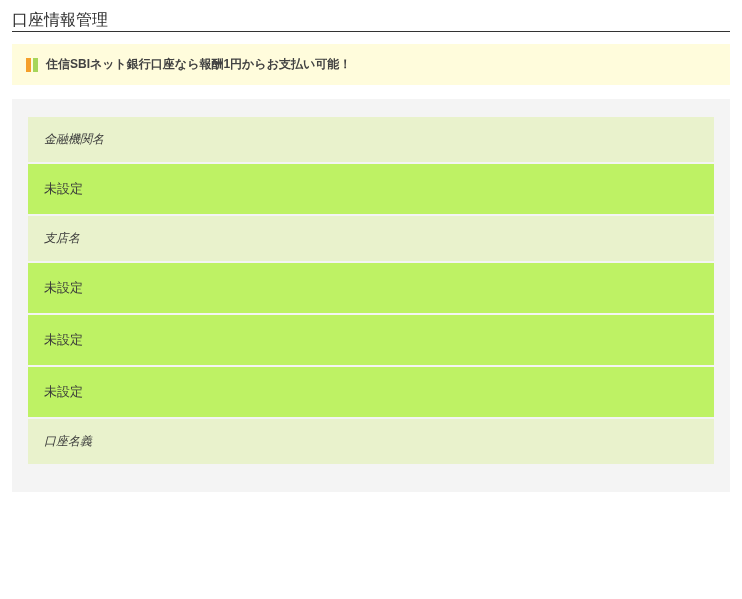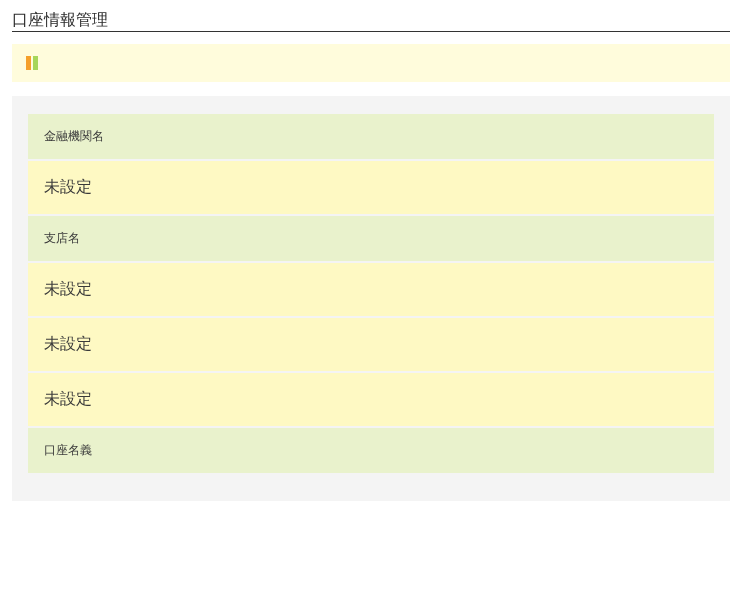--- a/index.html
+++ b/index.html
@@ -77,37 +77,39 @@
     cursor: pointer;
     letter-spacing: 1px;
     box-shadow: inset 0 -2px 0 rgba(0,0,0,0.08);
   }
   .row-label {
     background: #e9f2cc;
     padding: 14px 16px;
     font-size: 12px;
     color: #3a3a3a;
     margin-bottom: 2px;
+    font-style: italic;
   }
   .row-value {
-    background: #fef9c3;
+    background: #bef264;
     padding: 16px 16px;
-    font-size: 16px;
+    font-size: 13px;
     color: #3a3a3a;
     margin-bottom: 2px;
   }
 </style>
 </head>
 <body>
 
 <div class="page-title">口座情報管理</div>
 <hr class="divider">
 
 <div class="notice">
   <span class="notice-icon"></span>
+  <span class="notice-text">住信SBIネット銀行口座なら報酬1円からお支払い可能！</span>
 </div>
 
 <div class="card">
 
   <div>
     <div class="row-label">金融機関名</div>
     <div class="row-value">未設定</div>
   </div>
   <div>
     <div class="row-label">支店名</div>

